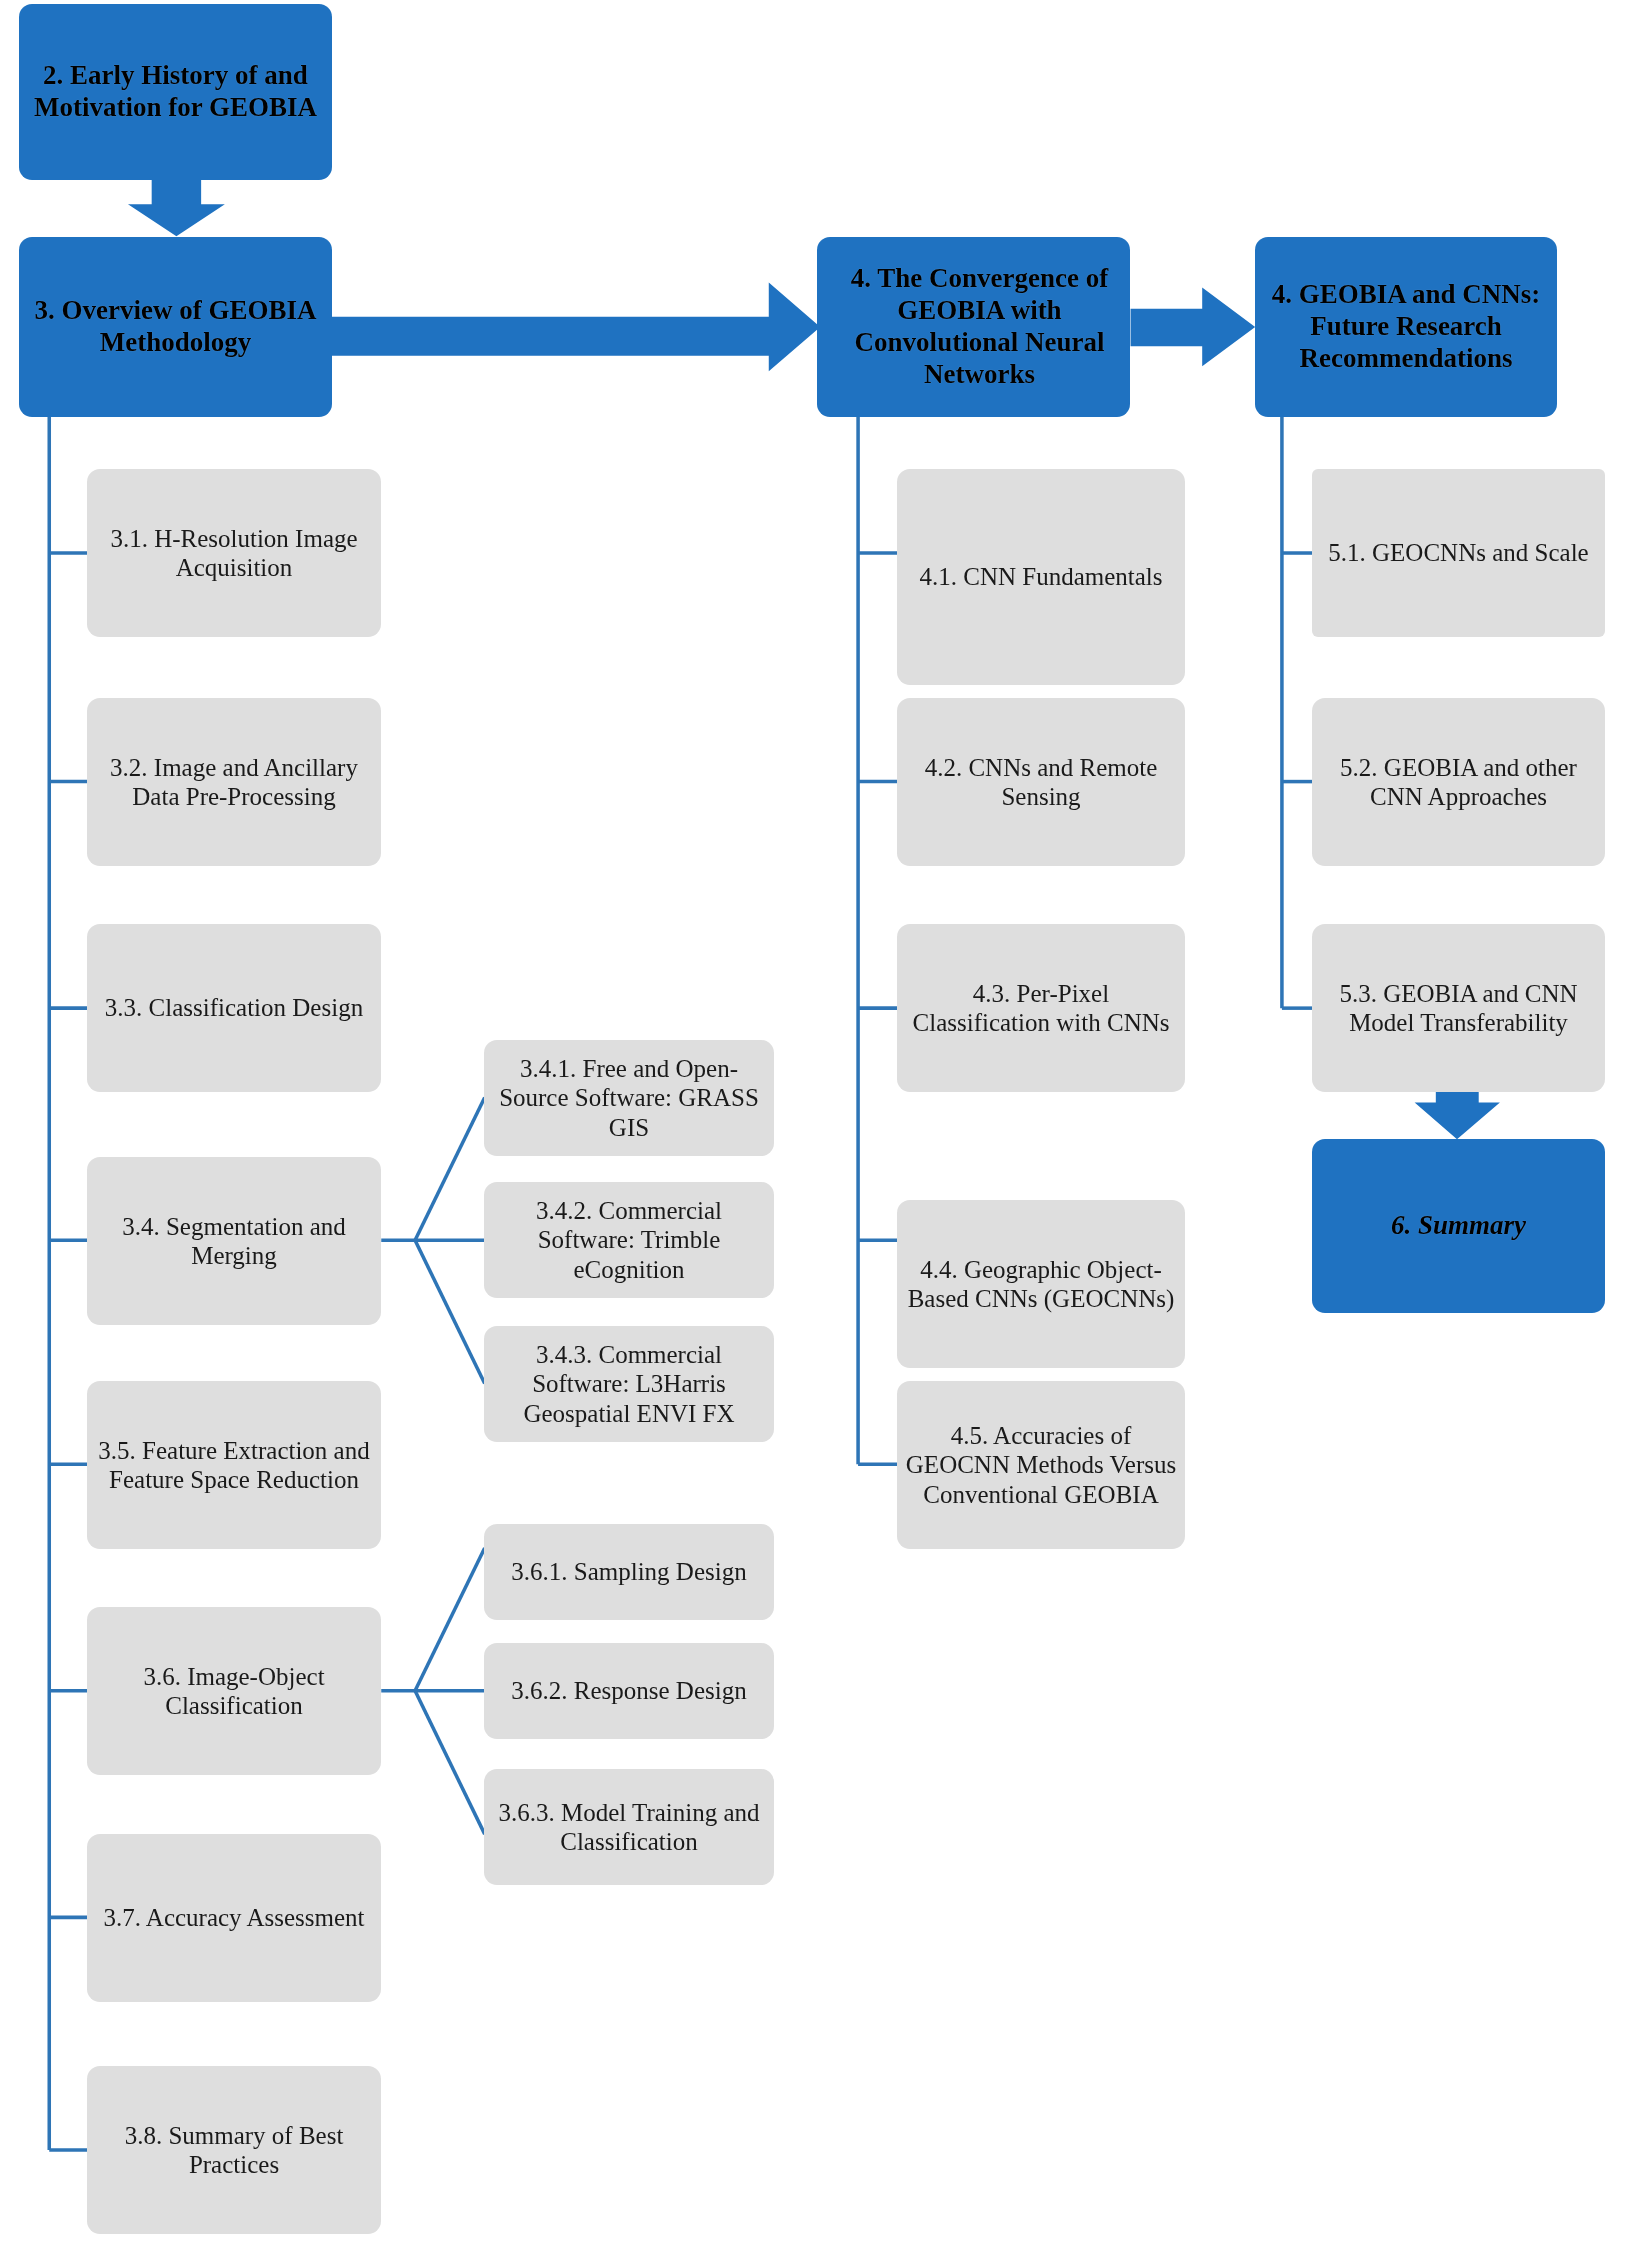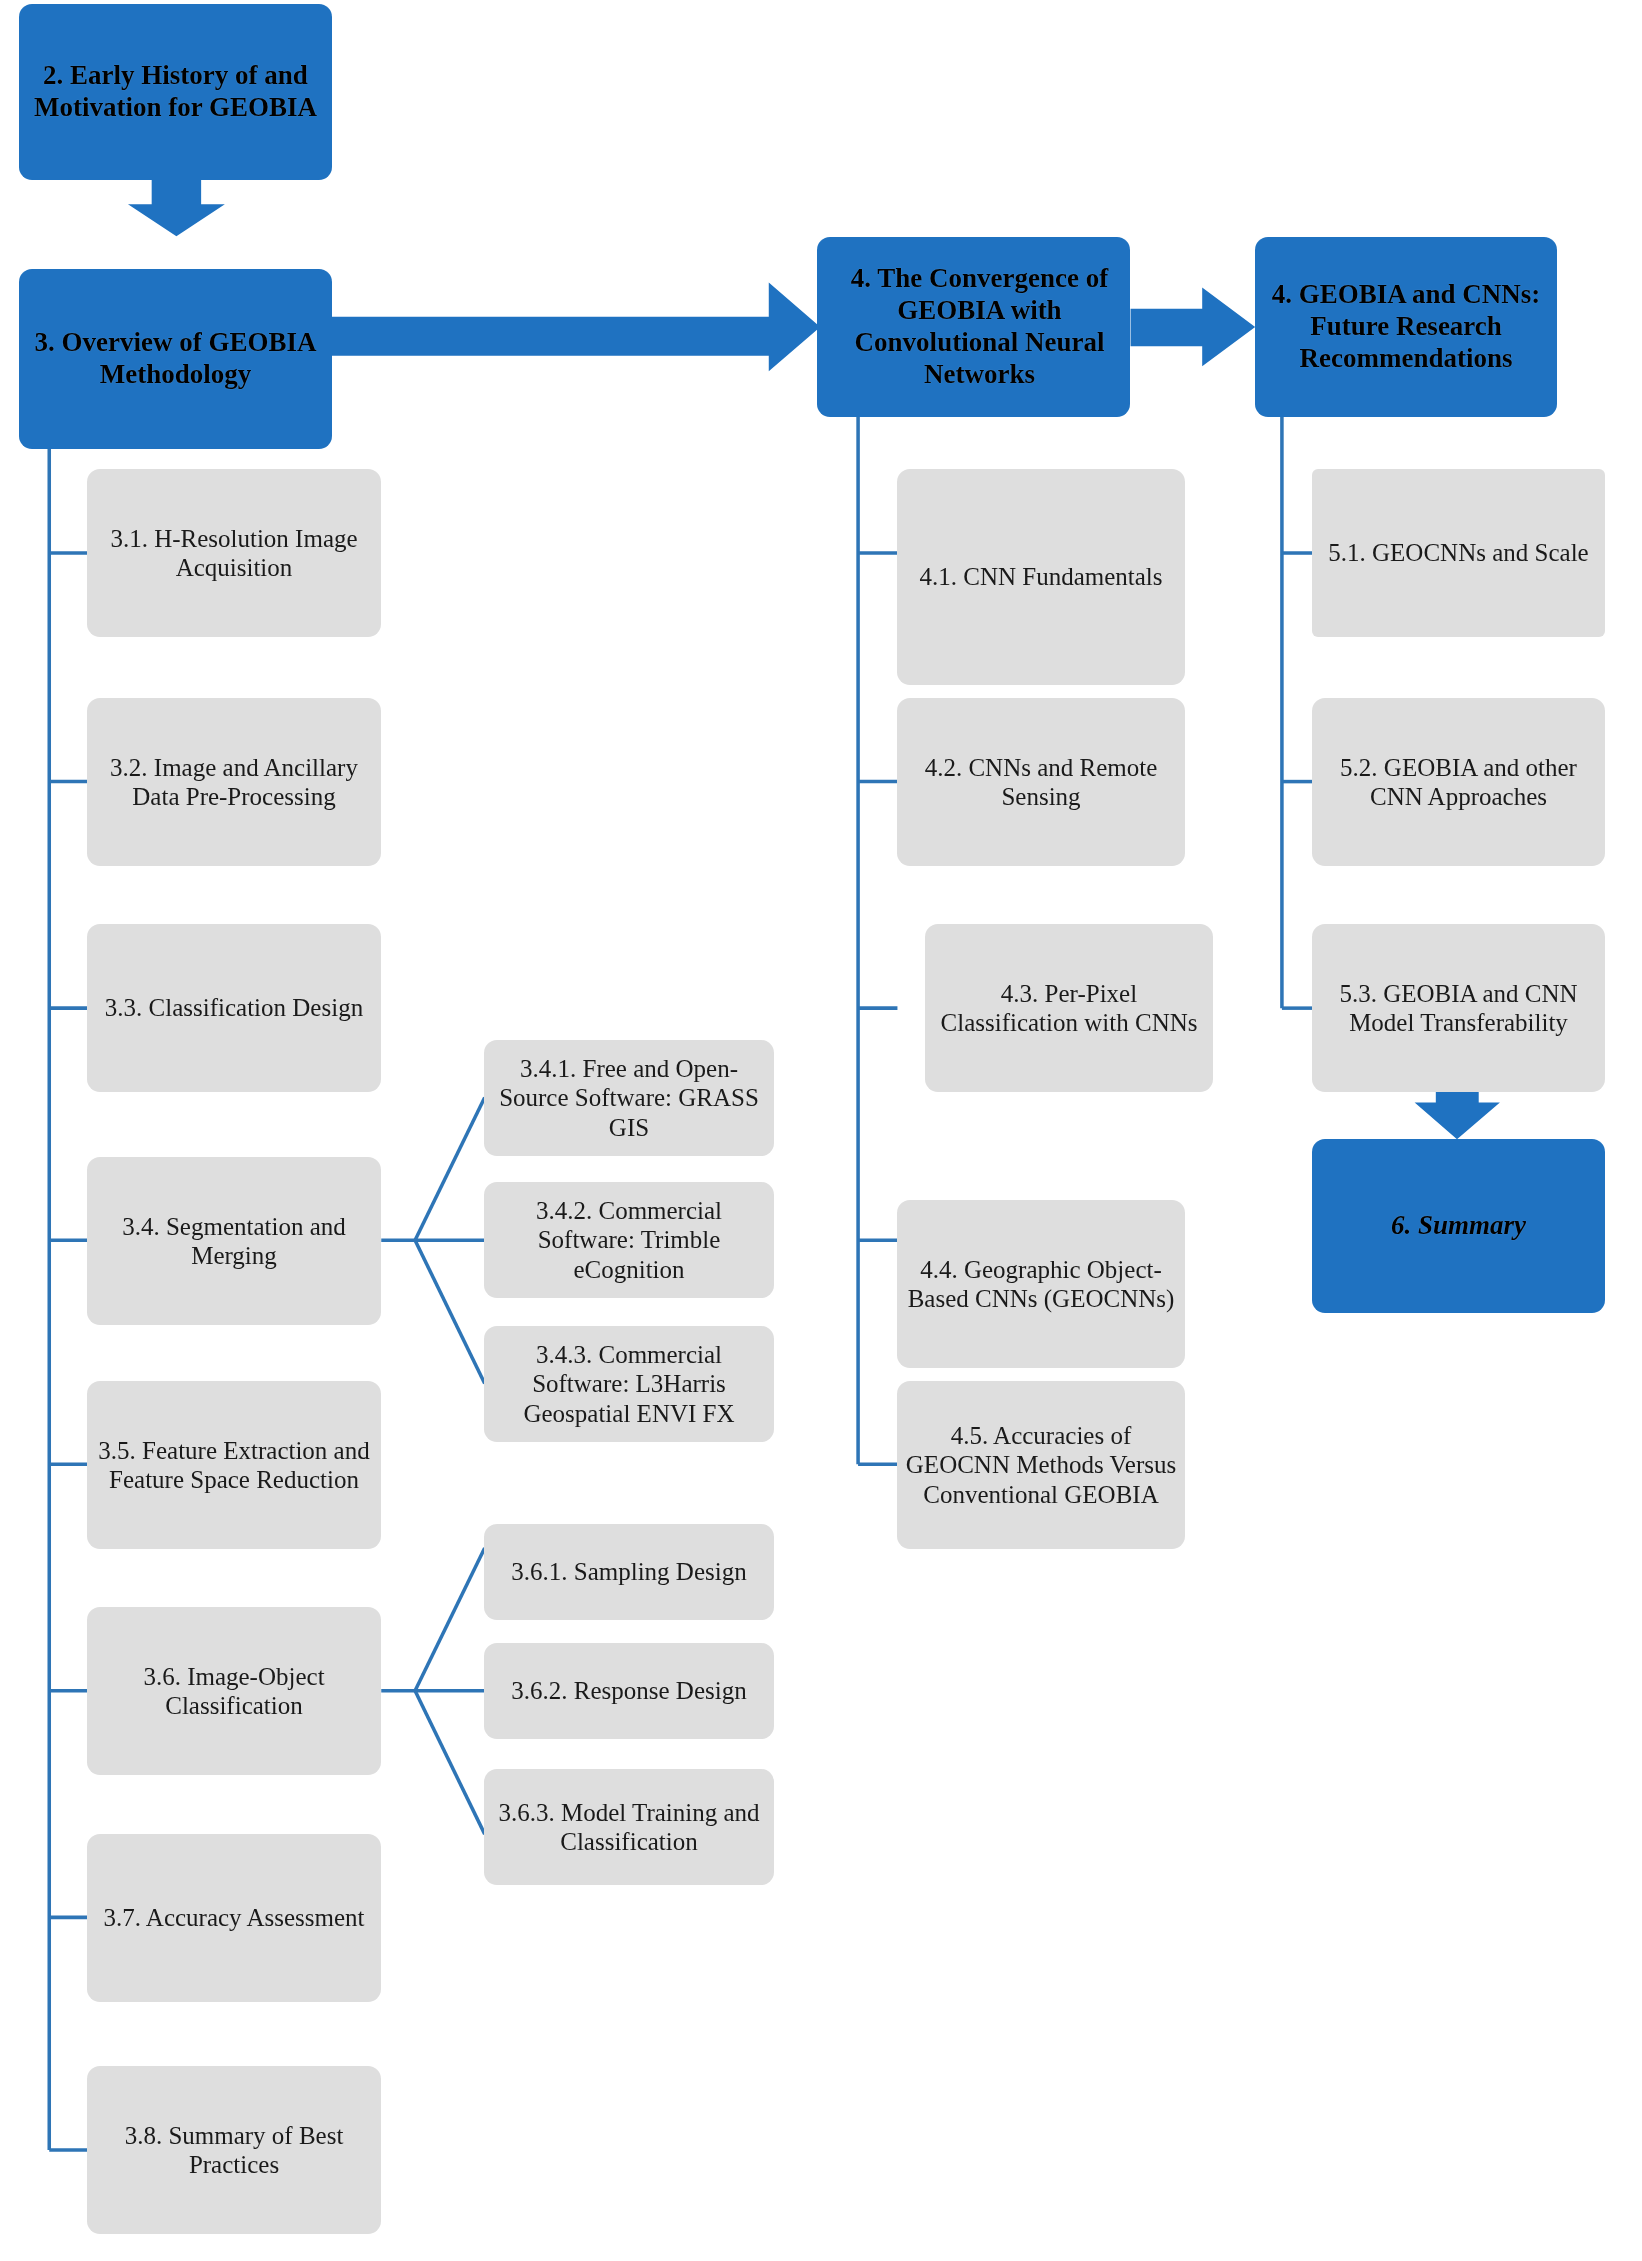--- a/index.html
+++ b/index.html
@@ -93,21 +93,21 @@
       <path d="M2540,1096 L2600,1096"></path>
       <path d="M2540,1549 L2600,1549"></path>
       <path d="M2540,1998 L2600,1998"></path>
     </g>
   </svg>
 
   <div class="node node-blue" style="left:19px; top:4px; width:313px; height:176px;">
     <span>2. Early History of and Motivation for GEOBIA</span>
   </div>
 
-  <div class="node node-blue" style="left:19px; top:237px; width:313px; height:180px;margin-top:32px;">
+  <div class="node node-blue" style="left:19px; top:237px; width:313px; height:180px;">
     <span>3. Overview of GEOBIA Methodology</span>
   </div>
 
   <div class="node node-blue" style="left:817px; top:237px; width:313px; height:180px;padding-left:12px;">
     <span>4. The Convergence of GEOBIA with Convolutional Neural Networks</span>
   </div>
 
   <div class="node node-blue" style="left:1255px; top:237px; width:302px; height:180px;">
     <span>4. GEOBIA and CNNs: Future Research Recommendations</span>
   </div>
@@ -160,21 +160,21 @@
   <div class="node node-gray" style="left:484px; top:1769px; width:290px; height:116px;">
     <span>3.6.3. Model Training and Classification</span>
   </div>
 
   <div class="node node-gray" style="left:897px; top:469px; width:288px; height:216px;">
     <span>4.1. CNN Fundamentals</span>
   </div>
   <div class="node node-gray" style="left:897px; top:698px; width:288px; height:168px;">
     <span>4.2. CNNs and Remote Sensing</span>
   </div>
-  <div class="node node-gray" style="left:897px; top:924px; width:288px; height:168px;margin-left:28px;">
+  <div class="node node-gray" style="left:897px; top:924px; width:288px; height:168px;">
     <span>4.3. Per-Pixel Classification with CNNs</span>
   </div>
   <div class="node node-gray" style="left:897px; top:1157px; width:288px; height:168px;margin-top:43px;">
     <span>4.4. Geographic Object-Based CNNs (GEOCNNs)</span>
   </div>
   <div class="node node-gray" style="left:897px; top:1381px; width:288px; height:168px;">
     <span>4.5. Accuracies of GEOCNN Methods Versus Conventional GEOBIA</span>
   </div>
 
   <div class="node node-gray" style="left:1312px; top:469px; width:293px; height:168px;border-radius:6px;">

